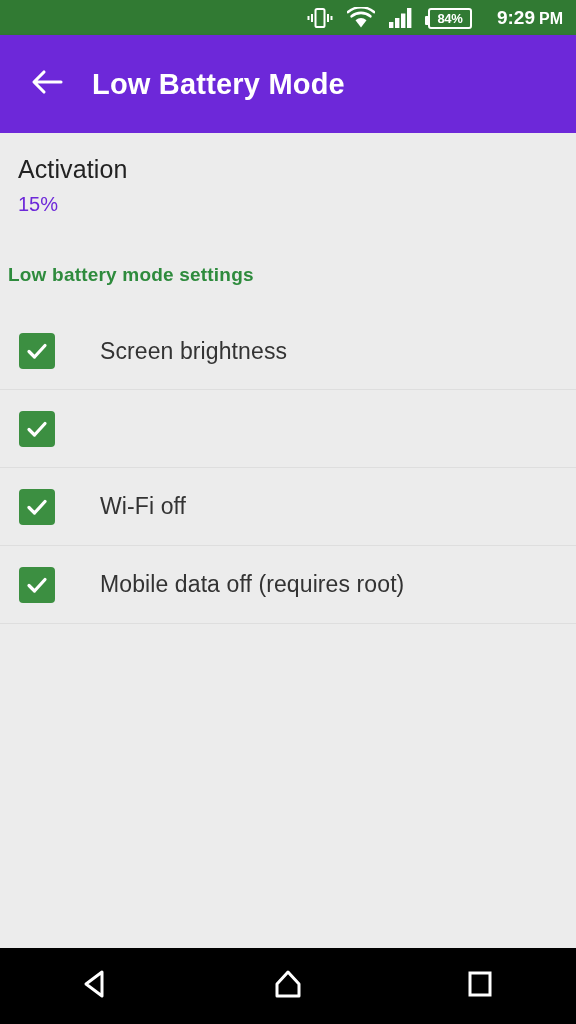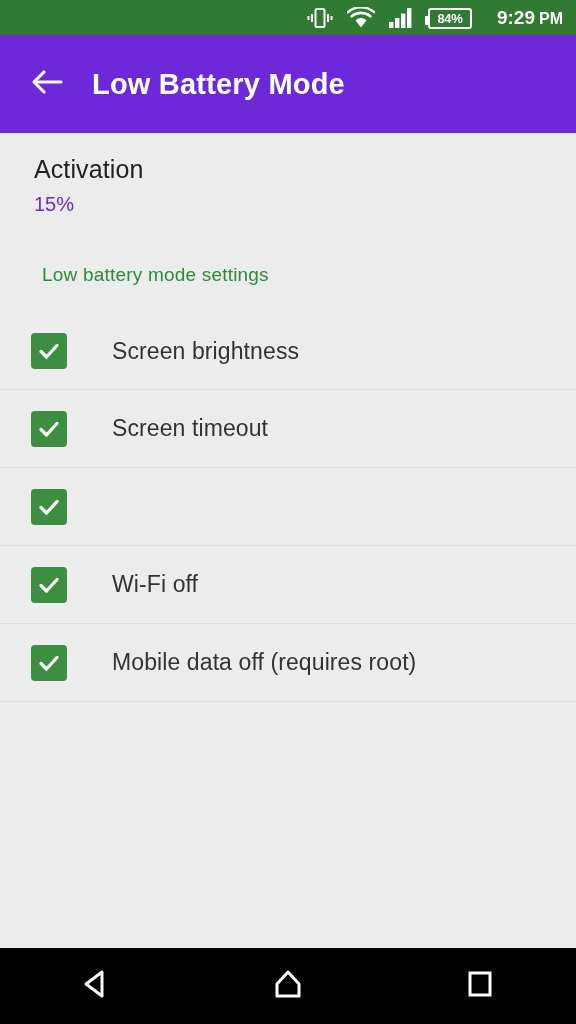--- a/index.html
+++ b/index.html
@@ -55,37 +55,37 @@
     color:#fff; font-size:29px; font-weight:bold; margin-left:14px;
     letter-spacing:0.2px;
   }
 
   
   .content{
     position:absolute; top:133px; left:0; width:576px; height:815px;
     background:#ECECEC; overflow:hidden;
   }
   .activation{
-    padding:22px 0 0 34px;
+    padding:22px 0 0 18px;
   }
   .activation-title{
     font-size:25px; color:#222; letter-spacing:0.1px;
   }
   .activation-value{
     font-size:20px; color:#6d28d9; margin-top:9px;
   }
   .section-header{
-    margin:48px 0 0 42px;
-    font-size:19px; font-weight:normal; color:#2E8B3D;
+    margin:48px 0 0 8px;
+    font-size:19px; font-weight:bold; color:#2E8B3D;
     letter-spacing:0.2px;
   }
   .list{ margin-top:26px; }
   .row{
     position:relative; display:flex; align-items:center;
-    height:78px; padding-left:31px;
+    height:78px; padding-left:19px;
     border-bottom:1px solid #DEDEDE;
     cursor:pointer; background:#ECECEC;
   }
   .row:first-child{ border-top:1px solid transparent; }
   .cbox{
     width:36px; height:36px; border-radius:4px;
     flex:0 0 36px;
     display:flex; align-items:center; justify-content:center;
   }
   .cbox.on{ background:#3C8F41; }
@@ -179,28 +179,20 @@
             </svg>
           </span>
           <span class="row-label">Screen brightness</span>
         </div>
         <div class="row">
           <span class="cbox on">
             <svg width="26" height="26" viewBox="0 0 26 26">
               <path d="M5 13.5 L10.5 19 L21 7.5" fill="none" stroke="#fff" stroke-width="3.2" stroke-linecap="round" stroke-linejoin="round"></path>
             </svg>
           </span>
-          <span class="row-label">Screen timeout</span>
-        </div>
-        <div class="row">
-          <span class="cbox on">
-            <svg width="26" height="26" viewBox="0 0 26 26">
-              <path d="M5 13.5 L10.5 19 L21 7.5" fill="none" stroke="#fff" stroke-width="3.2" stroke-linecap="round" stroke-linejoin="round"></path>
-            </svg>
-          </span>
         </div>
         <div class="row">
           <span class="cbox on">
             <svg width="26" height="26" viewBox="0 0 26 26">
               <path d="M5 13.5 L10.5 19 L21 7.5" fill="none" stroke="#fff" stroke-width="3.2" stroke-linecap="round" stroke-linejoin="round"></path>
             </svg>
           </span>
           <span class="row-label">Wi-Fi off</span>
         </div>
         <div class="row">

